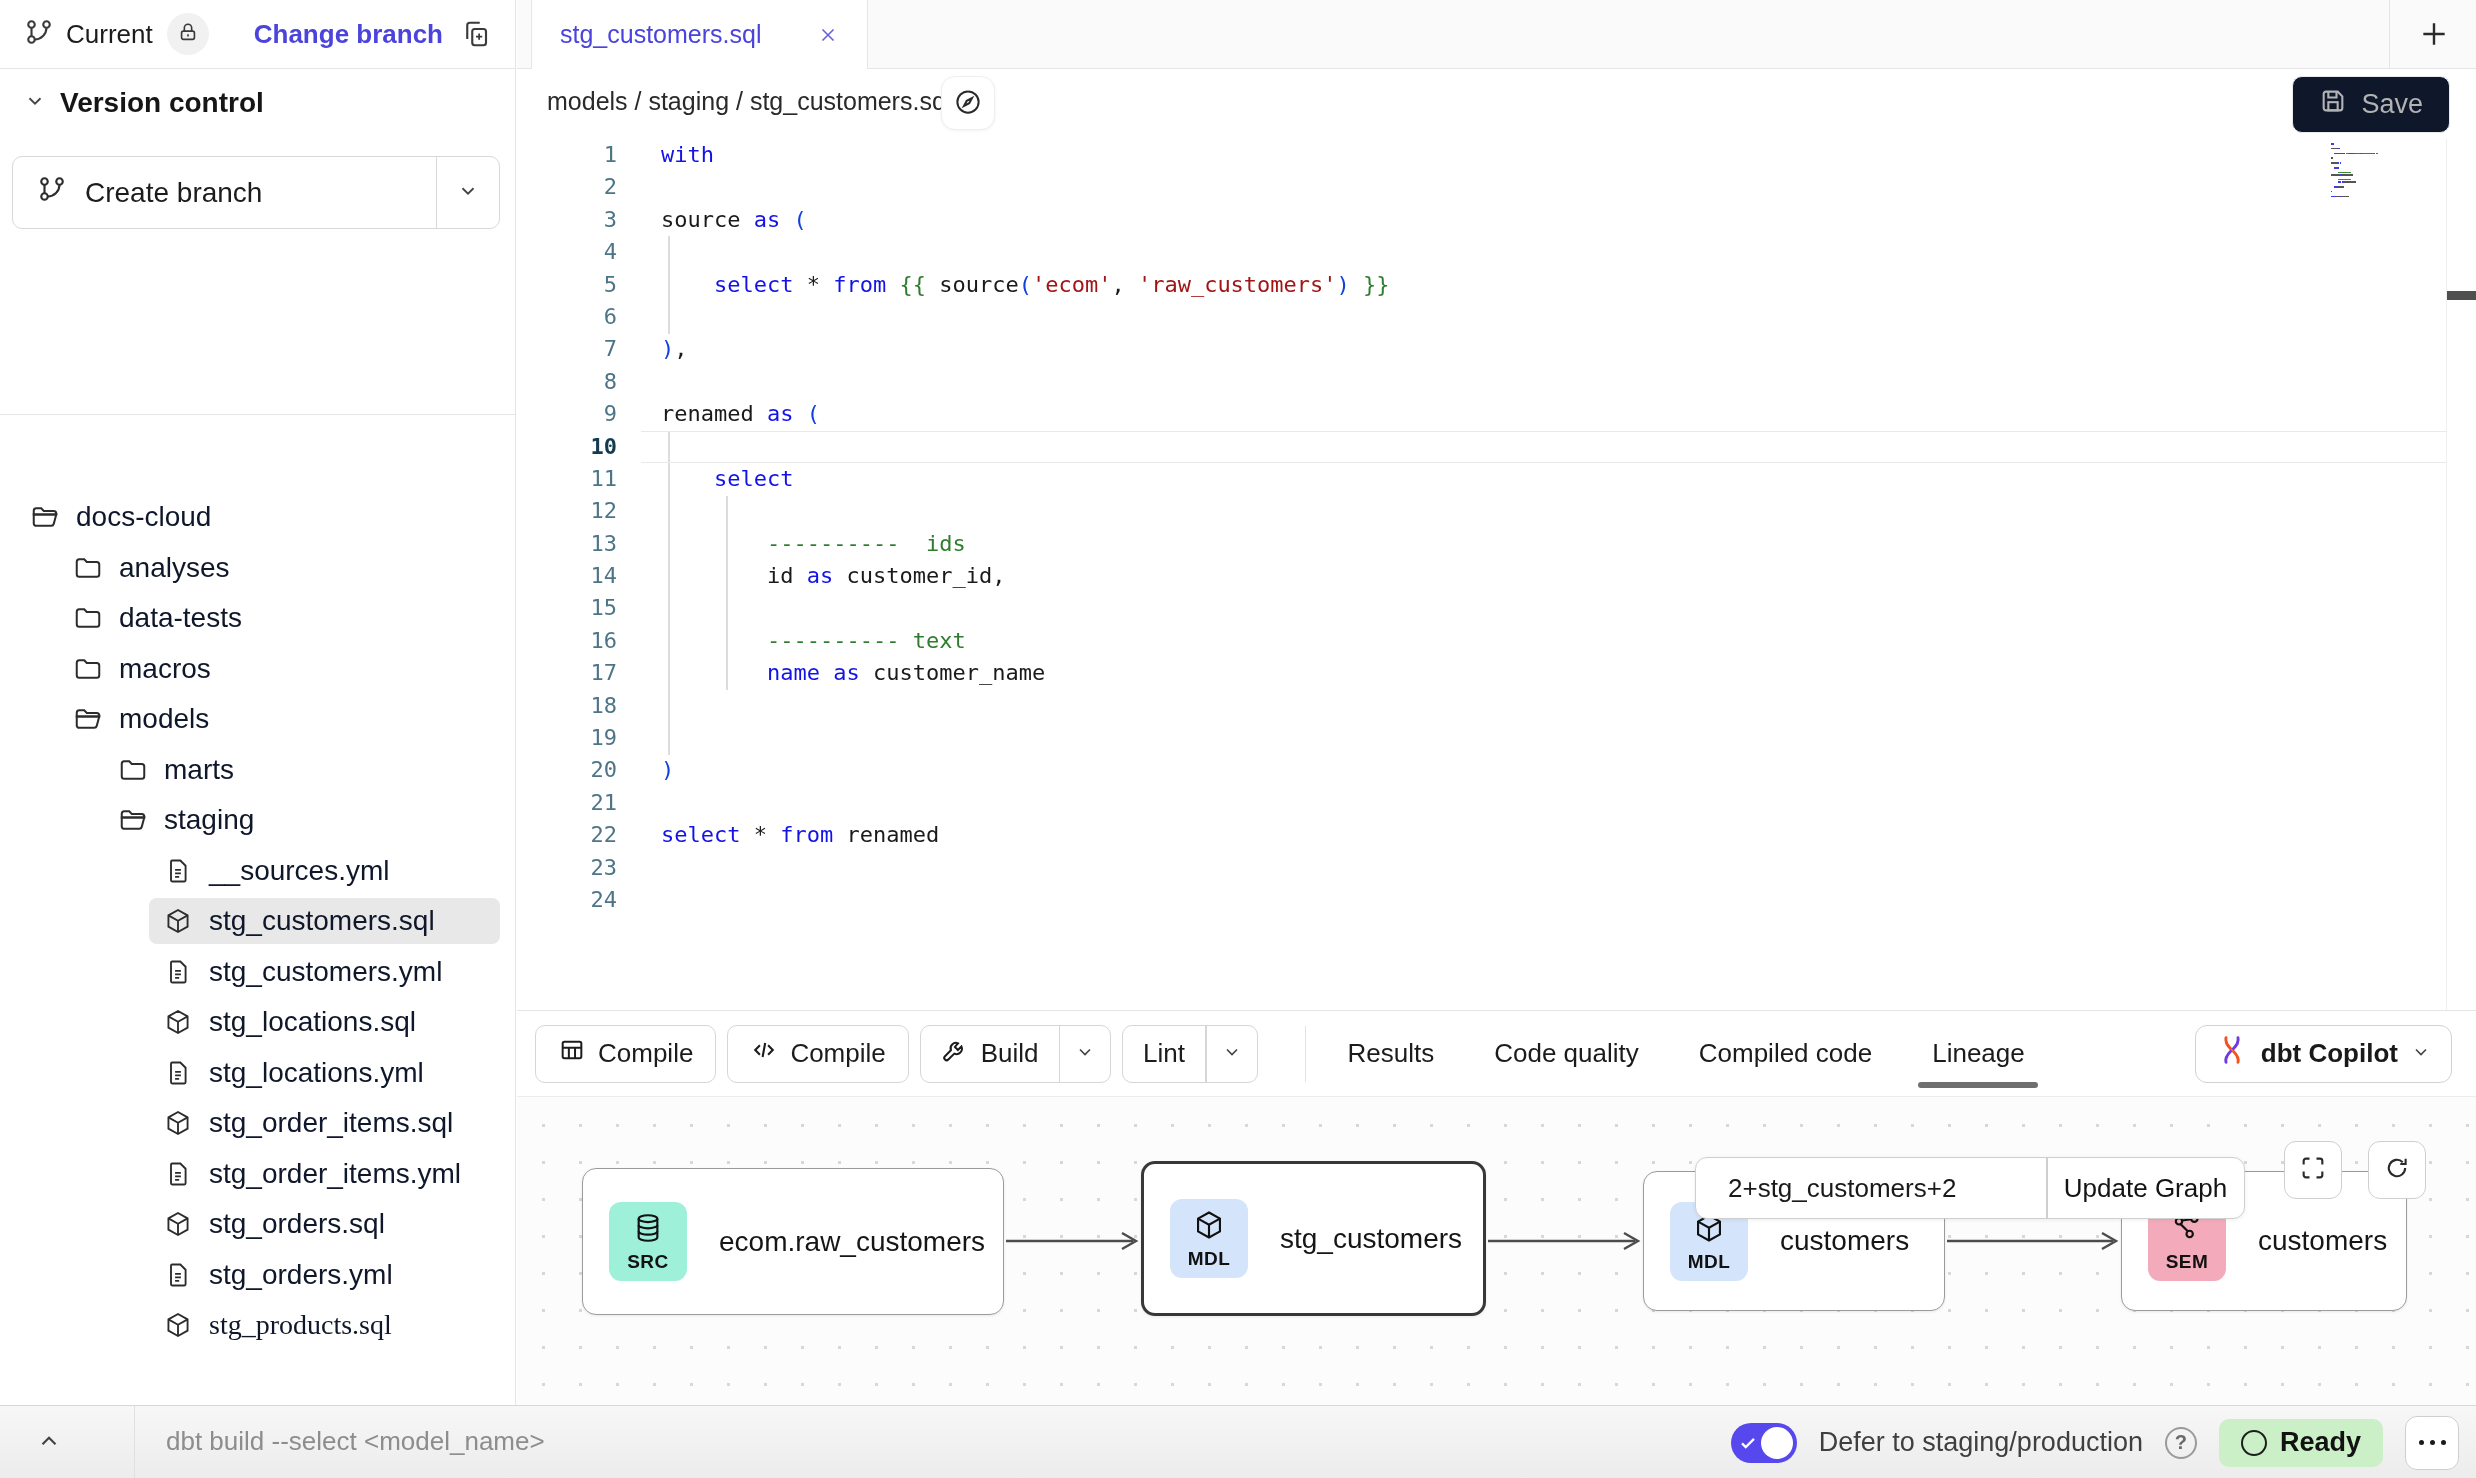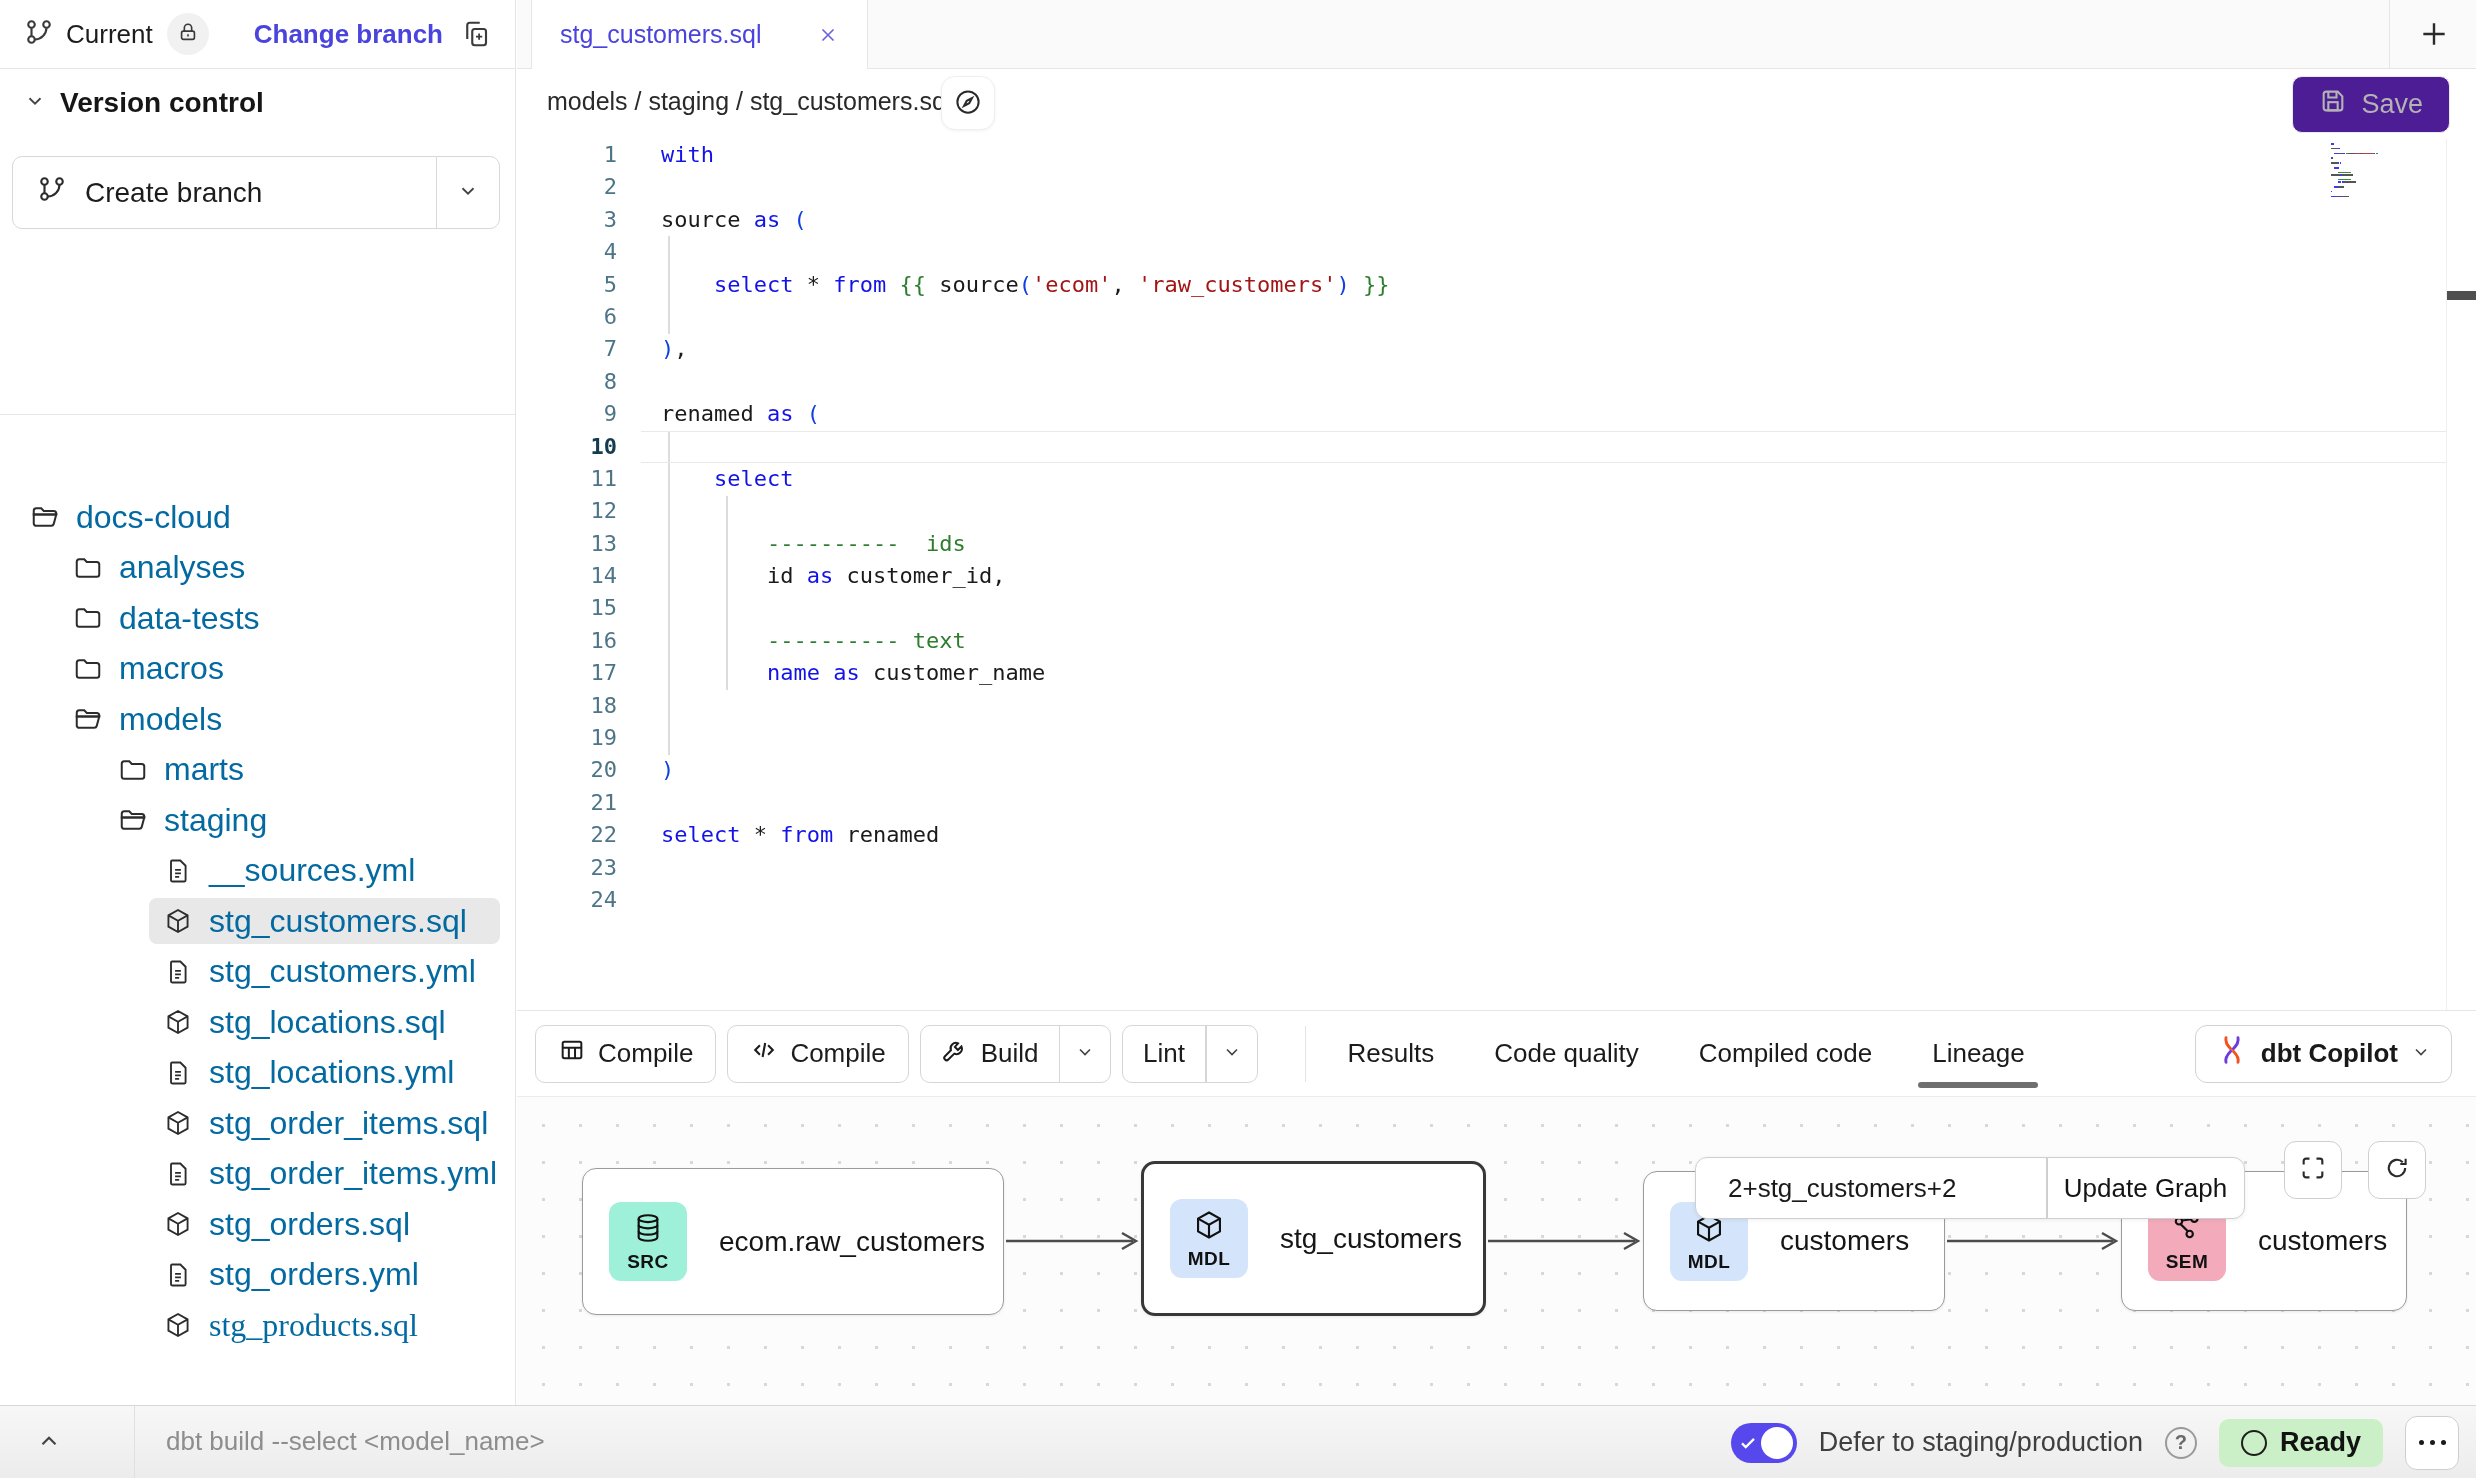--- a/index.html
+++ b/index.html
@@ -26,21 +26,21 @@
     font-size:28px; color:#1c1c1c; height:100%; cursor:pointer; }
   .split-btn .sep { width:1.5px; height:100%; background:#d8d8d8; }
   .split-btn .chev-part { width:62px; height:100%; display:flex; align-items:center; justify-content:center; cursor:pointer; }
 
   .sb-divider1 { position:absolute; left:0; top:414px; width:100%; height:1px; background:#e6e6e6; }
   .fe-header { position:absolute; left:24px; top:422px; width:468px; height:52px;
     display:flex; align-items:center; gap:14px; font-size:28px; font-weight:700; color:#161616; }
   .fe-header .spacer { flex:1; }
 
   .tree { position:absolute; left:0; top:492px; width:516px; bottom:0; overflow:hidden; }
-  .trow { height:50.5px; display:flex; align-items:center; font-size:32px; color:#0369a1; cursor:pointer; }
+  .trow { height:50.5px; display:flex; align-items:center; font-size:28px; color:#0f172a; cursor:pointer; }
   .trow .inner { display:flex; align-items:center; gap:16px; height:46px; border-radius:8px;
     padding:0 14px; flex:1; margin-right:16px; }
   .trow.selected .inner { background:#e8e8e8; }
   .ticon { display:flex; width:30px; justify-content:center; }
 
   
   .main { position:absolute; left:517px; top:0; width:1959px; height:1405px; background:#fff; }
   .tabstrip { position:absolute; left:0; top:0; width:100%; height:69px; background:#fafafa;
     border-bottom:1px solid #e6e6e6; display:flex; }
   .tab.active { margin-left:14px; height:69px; background:#fff; border-left:1px solid #e6e6e6;
@@ -51,21 +51,21 @@
   .tabstrip .tdiv { position:absolute; left:1872px; top:0; width:1px; height:69px; background:#e6e6e6; }
   .newtab { position:absolute; left:1892px; top:10px; width:50px; height:50px; border:none;
     background:transparent; display:flex; align-items:center; justify-content:center; cursor:pointer; }
 
   .crumb-row { position:absolute; left:0; top:69px; width:100%; height:70px; background:#fff; }
   .crumb { position:absolute; left:30px; top:18px; font-size:25px; color:#2a2a2a; }
   .compass-btn { position:absolute; left:424px; top:7px; width:54px; height:54px; border-radius:14px;
     background:#fff; border:1px solid #efefef; box-shadow:0 1px 3px rgba(0,0,0,.06);
     display:flex; align-items:center; justify-content:center; cursor:pointer; }
   .save-btn { position:absolute; right:26px; top:7px; height:57px; padding:0 26px; border-radius:10px;
-    background:#4c1d95; border:1px solid #eaeaea; color:#b3b3b3; font-size:27px;
+    background:#0f172a; border:1px solid #eaeaea; color:#b3b3b3; font-size:27px;
     display:flex; align-items:center; gap:14px; cursor:default; }
 
   
   .editor { position:relative; position:absolute; left:0; top:139px; width:100%; height:871px;
     background:#fff; overflow:hidden; font-family:"DejaVu Sans Mono", monospace; }
   .gutter { position:absolute; left:0; top:0; width:100px; text-align:right; }
   .gutter .gl { height:32.4px; line-height:32.4px; font-size:22px; color:#4d7587; }
   .gutter .gl.active { color:#143b50; font-weight:bold; }
   .code { position:absolute; left:144px; top:0; }
   .code .cl { height:32.4px; line-height:32.4px; font-size:22px; white-space:pre; color:#1a1a1a; }

